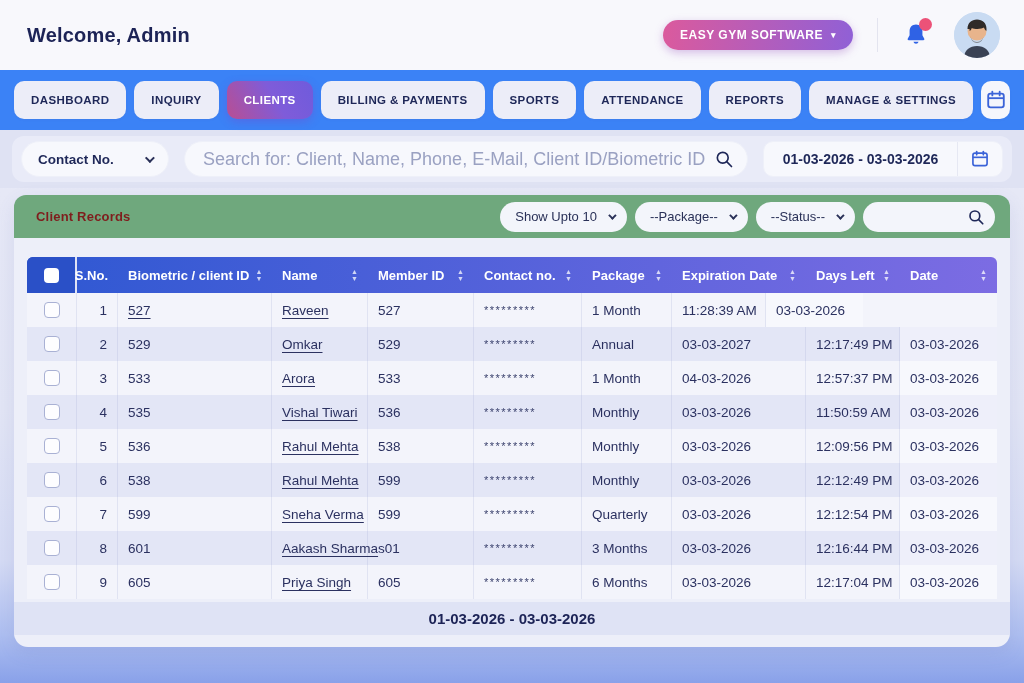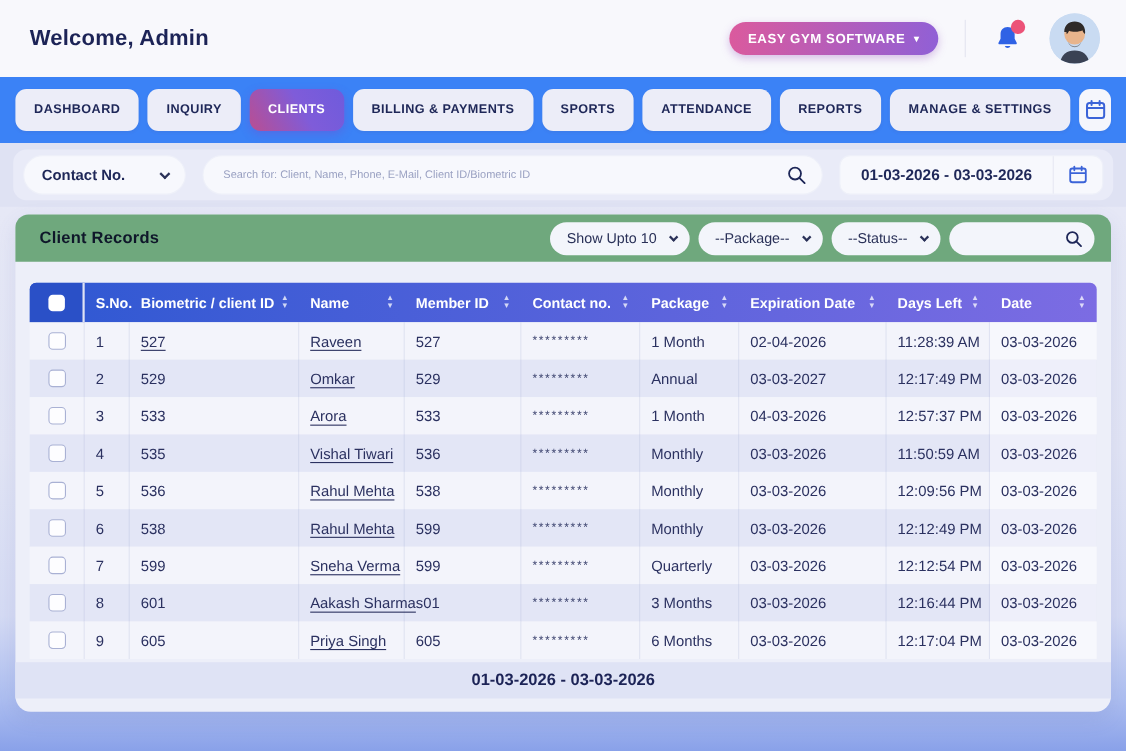--- a/index.html
+++ b/index.html
@@ -47,33 +47,33 @@
   .select-pill {
     height:36px; min-width:148px; background:#f7f8fd; border:1px solid #eef0f9; border-radius:18px;
     display:flex; align-items:center; gap:10px; padding:0 16px; cursor:pointer;
     font-size:13.5px; font-weight:700; color:#1e2758;
   }
   .select-pill .spacer { flex:1; }
   .chev { width:7px; height:7px; border-right:2px solid #2a3158; border-bottom:2px solid #2a3158; transform:rotate(45deg) translateY(-2px); flex:none; }
   .search-wrap { flex:1; position:relative; }
   .search-input {
     width:100%; height:36px; border-radius:18px; border:1px solid #eef0f9; background:#f7f8fd;
-    padding:0 42px 0 18px; font-family:"Liberation Sans",sans-serif; font-size:10px; color:#2a3158; outline:none;
+    padding:0 42px 0 18px; font-family:"Liberation Sans",sans-serif; font-size:18px; color:#2a3158; outline:none;
   }
   .search-input::placeholder { color:#9aa1c2; }
   .search-icon-abs { position:absolute; right:14px; top:8px; cursor:pointer; }
   .date-box { width:240px; height:36px; background:#f7f8fd; border:1px solid #eef0f9; border-radius:10px; display:flex; align-items:center; cursor:pointer; }
   .date-box .date-text { flex:1; text-align:center; font-size:14px; font-weight:700; color:#1e2758; }
   .date-box .vsep { width:1px; height:100%; background:#e6e8f3; }
   .date-box .cal-cell { width:44px; display:flex; align-items:center; justify-content:center; }
 
   
   .panel { margin:7px 14px 0; background:#edeff9; border-radius:14px; padding-bottom:12px; box-shadow:0 6px 18px rgba(90,100,170,.12); }
   .panel-header { height:43px; border-radius:12px 12px 0 0; background:var(--green,#6fa87d); display:flex; align-items:center; padding:0 15px 0 22px; }
-  .panel-title { color:#0f172a; font-size:15px; font-weight:700; letter-spacing:.2px; }
+  .panel-title { color:#7f1d1d; font-size:13px; font-weight:700; letter-spacing:.2px; }
   .panel-controls { margin-left:auto; display:flex; align-items:center; gap:8px; }
   .mini-select {
     height:30px; border-radius:16px; background:#f3f5fb; padding:0 13px 0 15px;
     display:flex; align-items:center; gap:11px; cursor:pointer; font-size:13px; color:#2a3158;
   }
   .mini-select .chev { border-color:#2a3158; width:6px; height:6px; }
   .mini-search { position:relative; width:132px; }
   .mini-search input { width:100%; height:30px; border-radius:16px; border:none; background:#f3f5fb; padding:0 30px 0 14px; font-family:"Liberation Sans",sans-serif; font-size:13px; color:#2a3158; outline:none; }
   .mini-search .search-icon-abs { right:10px; top:6px; }
 
@@ -87,21 +87,21 @@
   .tbody .tr:nth-child(odd)  { background:#f3f4fb; }
   .tbody .tr:nth-child(even) { background:#e3e6f6; }
   .td { display:flex; align-items:center; padding:0 10px; font-size:13.5px; color:#2b3160; border-right:1px solid rgba(160,168,210,.22); white-space:nowrap; overflow:visible; }
   .td:last-child { border-right:none; }
   .td-check { width:50px; justify-content:center; padding:0; flex:none; }
   .row-cb { width:16px; height:16px; border:1.6px solid #a9b1d4; border-radius:4px; background:#fdfdff; cursor:pointer; flex:none; }
   .head-cb { width:15px; height:15px; border-radius:4px; background:#fff; flex:none; }
   .cell-link { text-decoration:underline; text-underline-offset:3px; cursor:pointer; }
   .asterisks { font-size:11px; letter-spacing:1.5px; color:#3c436e; }
   .col-date-bg { background:rgba(252,252,255,.42); }
-  .center { justify-content:flex-start; }
+  .center { justify-content:flex-end; }
 
   
   .c-sno{width:41px;} .c-biometric_id{width:154px;} .c-name{width:96px;} .c-member_id{width:106px;}
   .c-contact{width:108px;} .c-package{width:90px;} .c-expiration_date{width:134px;} .c-days_left{width:94px;} .c-date{width:97px;}
 
   
   .panel-footer { margin-top:3px; height:33px; background:#dfe3f5; display:flex; align-items:center; justify-content:center; font-size:15px; font-weight:700; color:#1c2356; }
 
   svg { display:block; }
 </style>
@@ -295,23 +295,20 @@
           </div>
           <div class="td c-member_id">
             <span>527</span>
           </div>
           <div class="td c-contact">
             <span class="asterisks">*********</span>
           </div>
           <div class="td c-package">
             <span>1 Month</span>
           </div>
-          <div class="td c-expiration_date">
-            <span>02-04-2026</span>
-          </div>
           <div class="td c-days_left">
             <span>11:28:39 AM</span>
           </div>
           <div class="td c-date col-date-bg">
             <span>03-03-2026</span>
           </div>
         </div>
         <div class="tr">
           <div class="td td-check">
             <span class="row-cb"></span>

